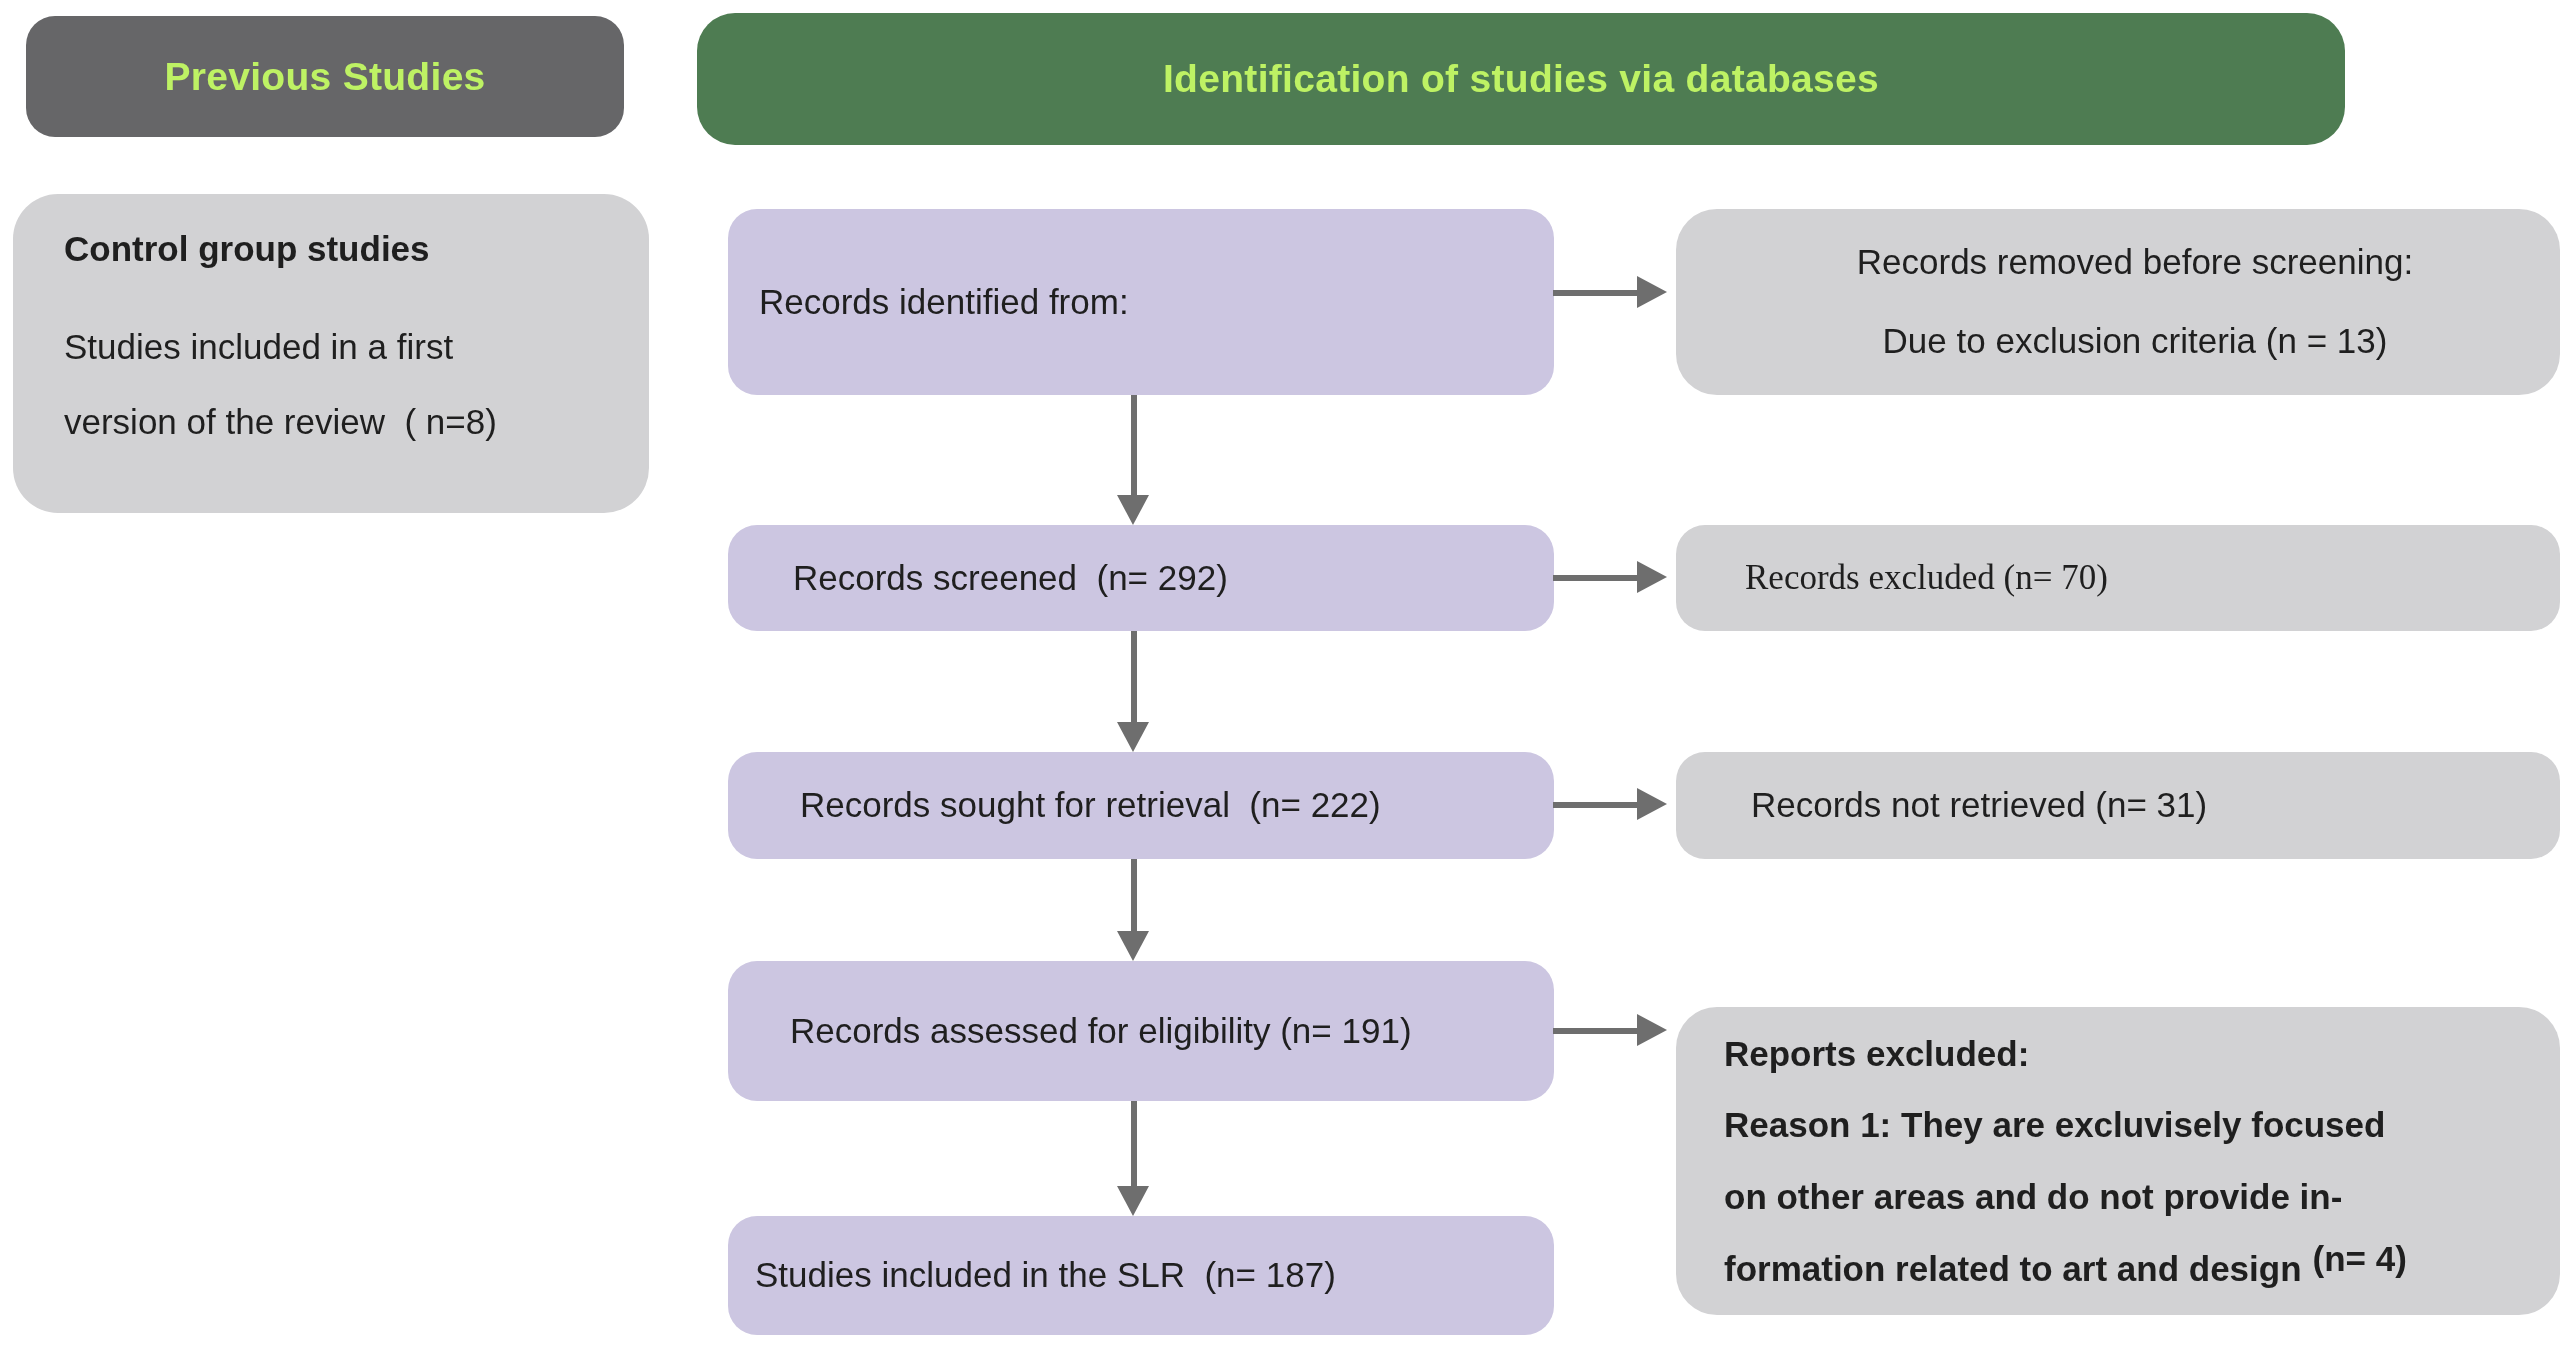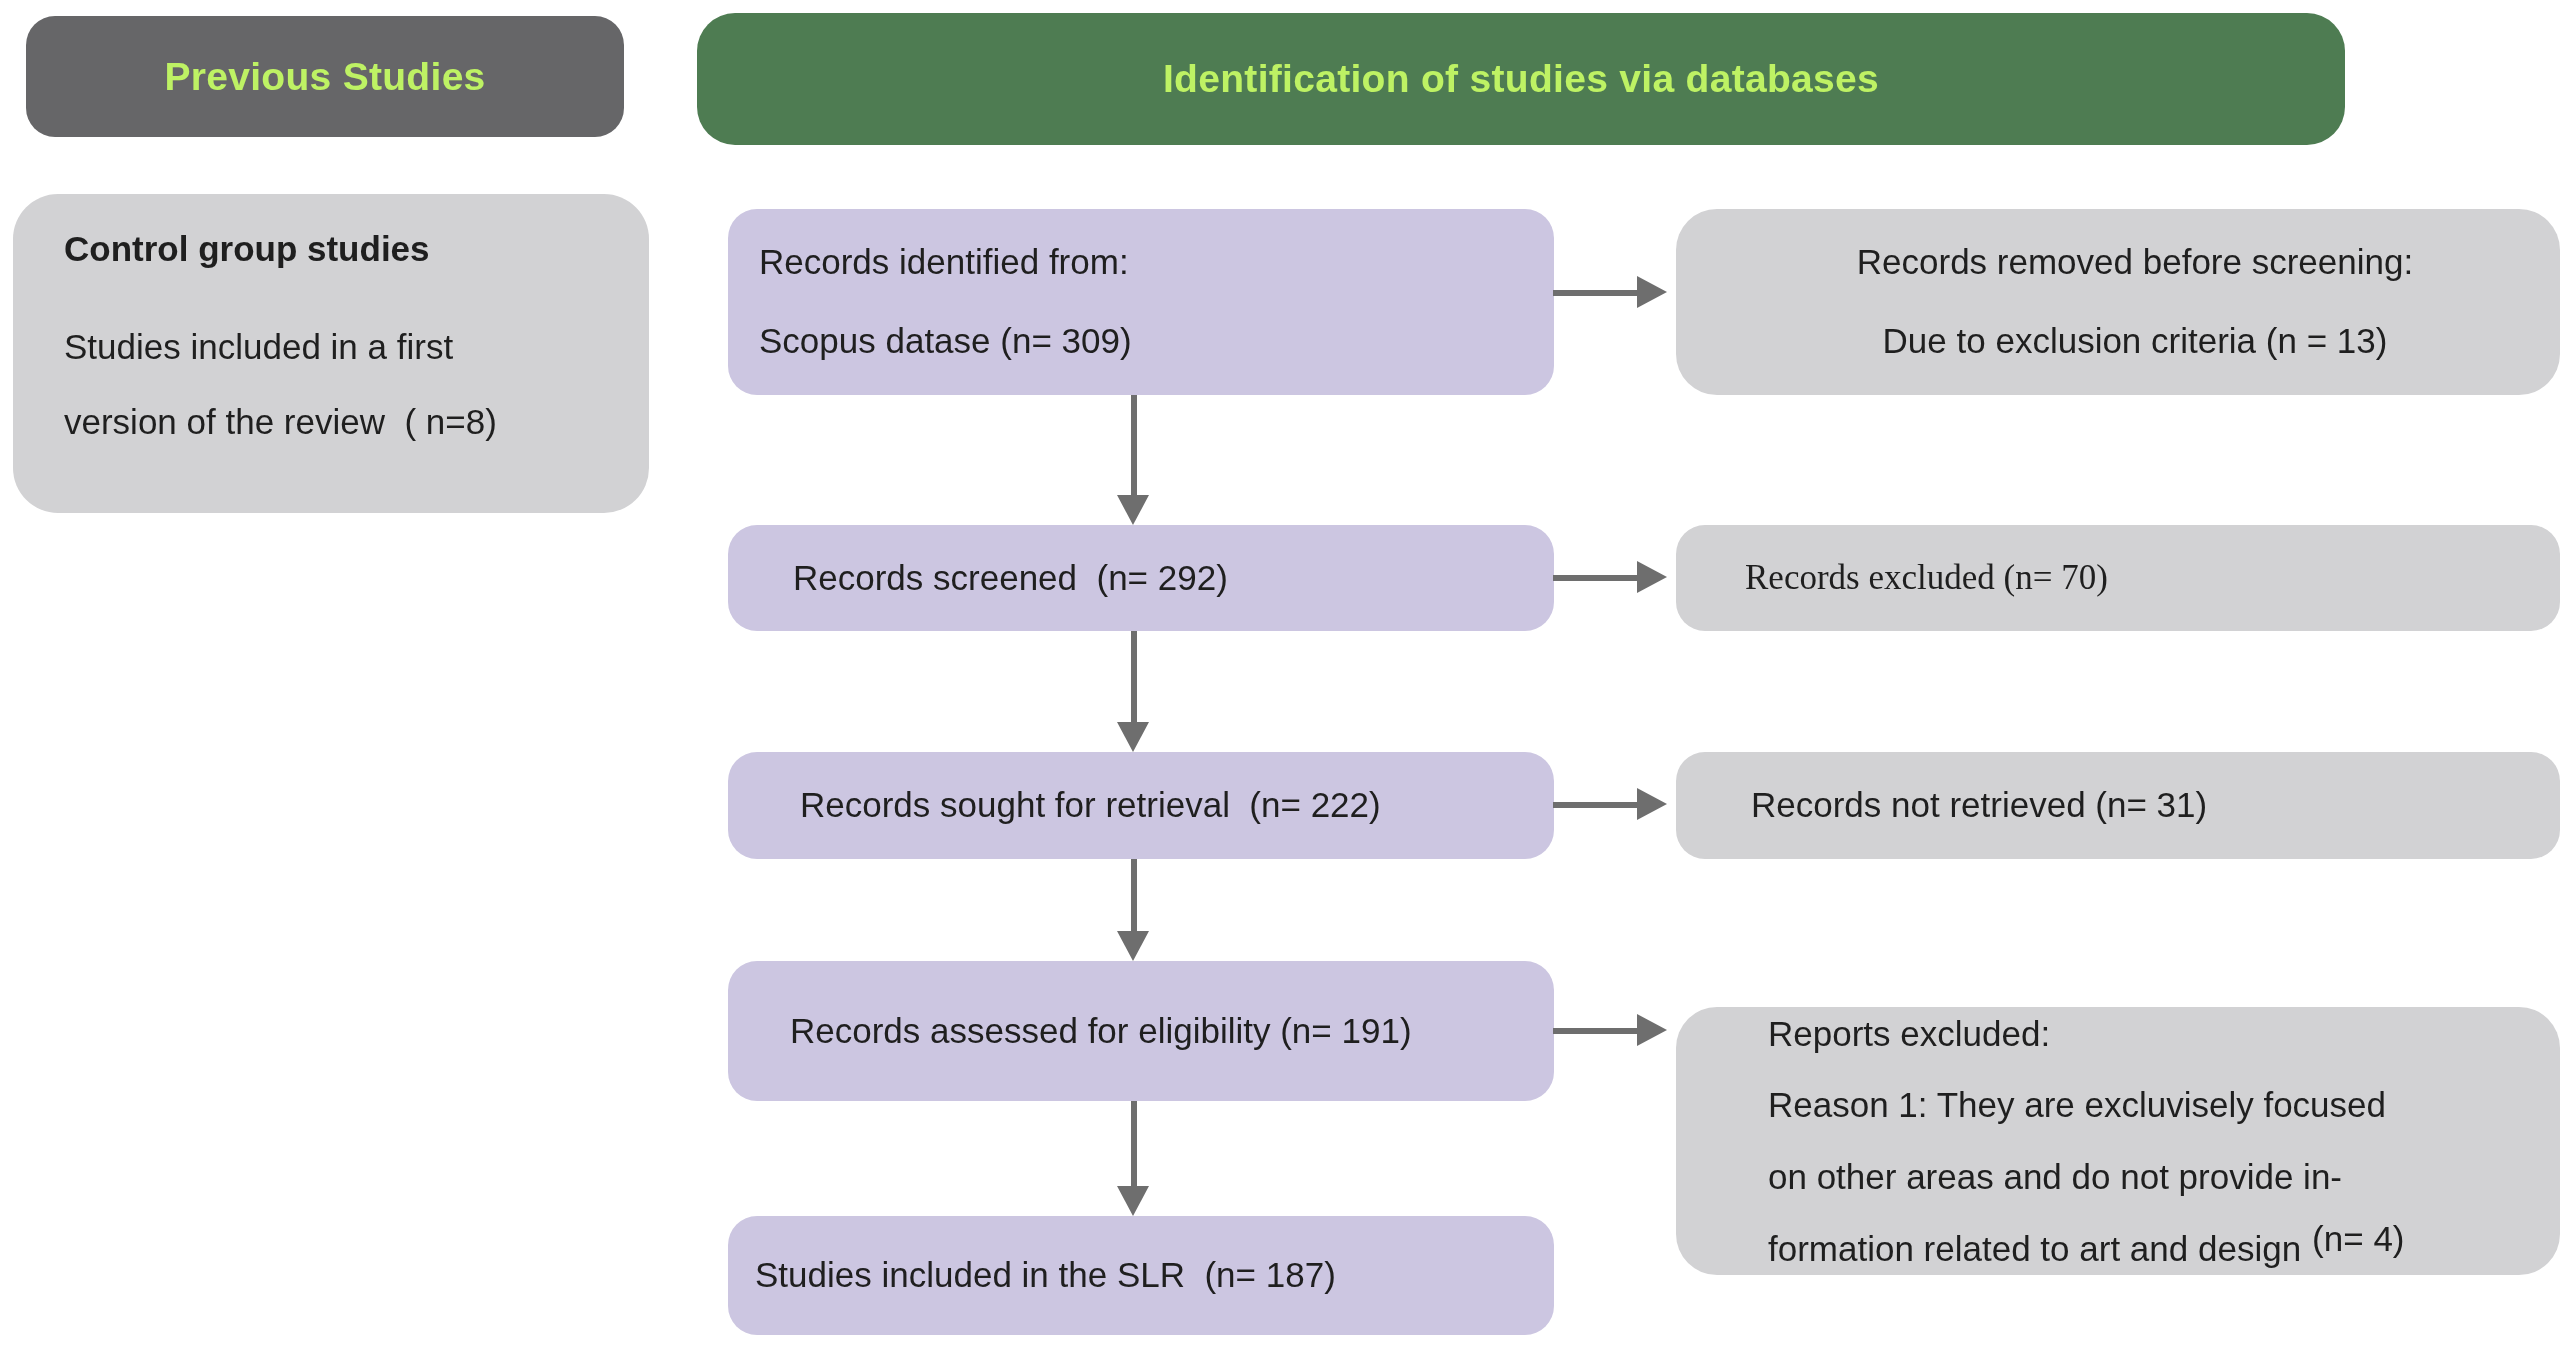--- a/index.html
+++ b/index.html
@@ -57,21 +57,21 @@
   #p1 { top: 209px; height: 186px; padding-left: 31px;  }
   #p2 { top: 525px; height: 106px; padding-left: 65px;  }
   #p3 { top: 752px; height: 107px; padding-left: 72px; }
   #p4 { top: 961px; height: 140px; padding-left: 62px;  }
   #p5 { top: 1216px; height: 119px; padding-left: 27px;  }
 
   
   #g1 { top: 209px; height: 186px; padding-left: 34px;  border-radius: 41px; text-align: center; }
   #g2 { top: 525px; height: 106px; padding-left: 69px; font-family: Liberation Serif, serif; }
   #g3 { top: 752px; height: 107px; padding-left: 75px; }
-  #g4 { top: 1007px; height: 268px; padding-left: 92px; padding-right: 27px; border-radius: 41px; }
+  #g4 { top: 1007px; height: 308px; padding-left: 48px; padding-right: 27px; border-radius: 41px; font-weight: bold; }
 
   .raised { position: relative; top: -9.6px; margin-left: 11px; white-space: pre; }
 
   
   .arrow-down {
     position: absolute;
     left: 1131px;
     width: 5.5px;
     background: #6e6e6e;
   }
@@ -122,21 +122,20 @@
   </div>
 
   <div class="box" id="box-left">
     <div class="title">Control group studies</div>
     <div class="line">Studies included in a first</div>
     <div class="line">version of the review  ( n=8)</div>
   </div>
 
   <div class="box purple" id="p1">
     <div class="line">Records identified from:</div>
-    <div class="line">Scopus datase (n= 309)</div>
   </div>
   <div class="box gray" id="g1">
     <div class="line">Records removed before screening:</div>
     <div class="line">Due to exclusion criteria (n = 13)</div>
   </div>
 
   <div class="box purple" id="p2">
     <div class="line">Records screened  (n= 292)</div>
   </div>
   <div class="box gray" id="g2">

